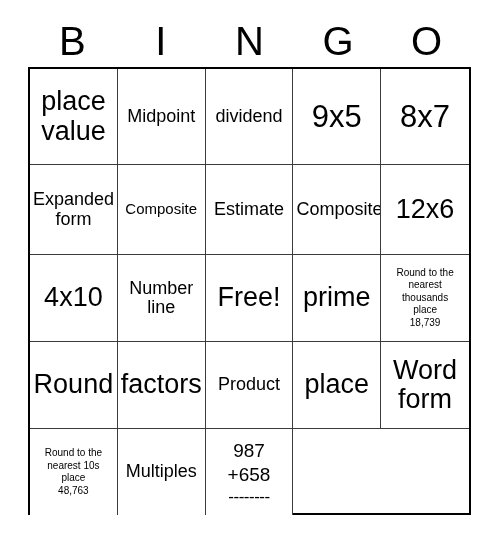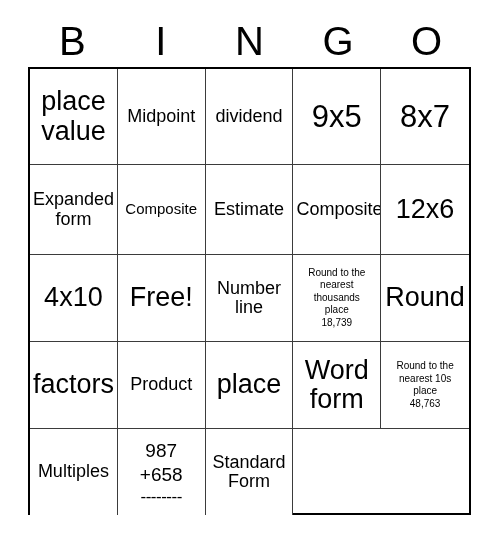--- a/index.html
+++ b/index.html
@@ -144,26 +144,29 @@
       </div>
       <div class="cell fs-l">
         <span class="cell-text">Composite</span>
       </div>
       <div class="cell fs-xl">
         <span class="cell-text">12x6</span>
       </div>
       <div class="cell fs-xl">
         <span class="cell-text">4x10</span>
       </div>
-      <div class="cell fs-xl">
-        <span class="cell-text">Free!</span>
-      </div>
       <div class="cell fs-m">
         <span class="cell-text">Number
 line</span>
+      </div>
+      <div class="cell fs-xl">
+        <span class="cell-text">Free!</span>
+      </div>
+      <div class="cell fs-xl">
+        <span class="cell-text">prime</span>
       </div>
       <div class="cell fs-xs">
         <span class="cell-text">Round to the
 nearest
 thousands
 place
 18,739</span>
       </div>
       <div class="cell fs-xl">
         <span class="cell-text">Round</span>
@@ -187,19 +190,15 @@
 place
 48,763</span>
       </div>
       <div class="cell fs-m">
         <span class="cell-text">Multiples</span>
       </div>
       <div class="cell problem">
         <span class="cell-text">987
 +658<span class="rule">--------</span></span>
       </div>
-      <div class="cell fs-m">
-        <span class="cell-text">Standard
-Form</span>
-      </div>
     </div>
 
 </div>
 
 </body></html>

